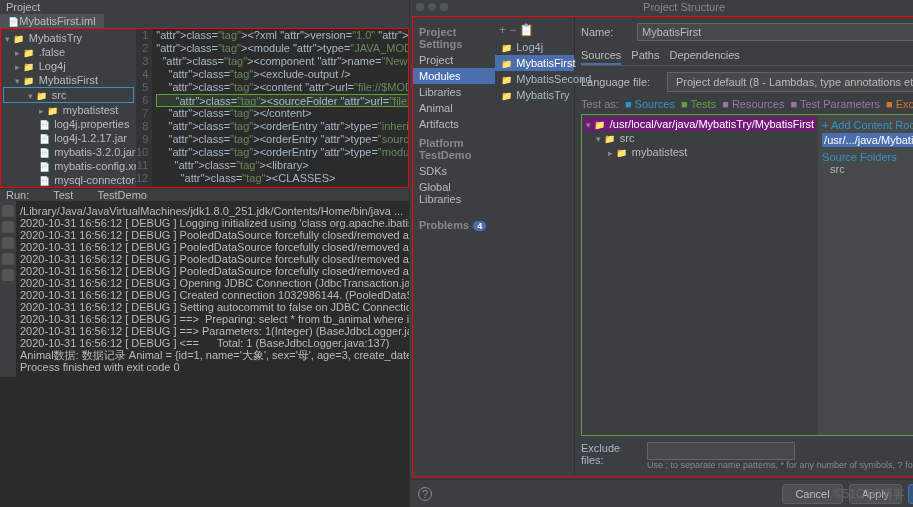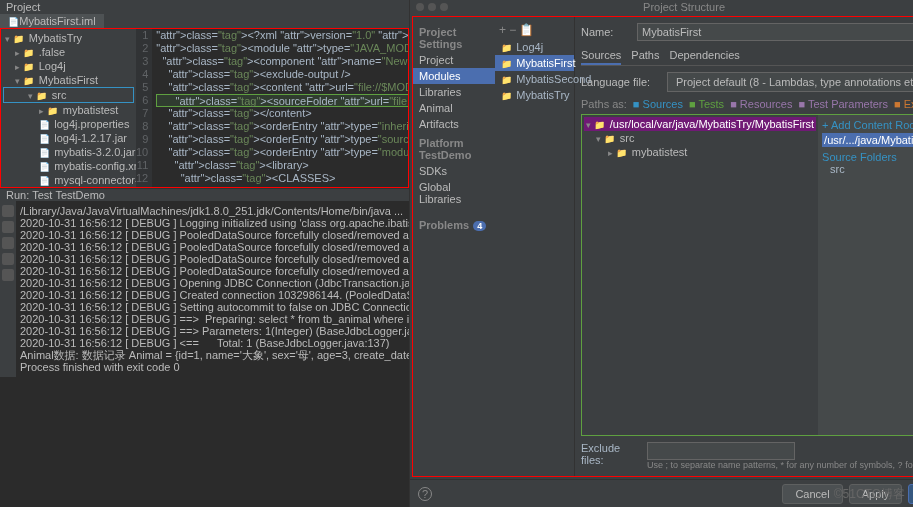--- a/index.html
+++ b/index.html
@@ -32,21 +32,21 @@
 .editor { flex: 1; background: #2b2b2b; display: flex; font-family: Menlo, Consolas, monospace; font-size: 10px; overflow: hidden; }
 .gutter { width: 28px; background: #313335; color: #606366; text-align: right; padding-right: 4px; }
 .gutter div { height: 13px; line-height: 13px; }
 .code { flex: 1; padding-left: 4px; }
 .code-line { height: 13px; line-height: 13px; white-space: pre; }
 .str { color: #6a8759; }
 .hl-line { background: rgba(60,100,60,0.3); border: 1px solid #5fa040; }
 
 
 .console-wrap { height: 160px; background: #2b2b2b; border-top: 1px solid #323232; display: flex; flex-direction: column; }
-.console-tabs { height: 14px; background: #3c3f41; display: flex; gap: 3px; padding: 0 6px; align-items: center; color: #bbbbbb; }
+.console-tabs { height: 14px; background: #3c3f41; display: flex; gap: 24px; padding: 0 6px; align-items: center; color: #bbbbbb; }
 .console-body { flex: 1; display: flex; }
 .console-gutter { width: 16px; background: #3c3f41; display: flex; flex-direction: column; gap: 4px; padding: 4px 2px; }
 .console-icon { width: 12px; height: 12px; background: #555; border-radius: 2px; }
 .console-text { flex: 1; padding: 4px; font-family: Menlo, Consolas, monospace; font-size: 9.5px; color: #bbbbbb; overflow: hidden; }
 .console-text div { white-space: pre; line-height: 12px; }
 
 
 .dialog-header { height: 14px; display: flex; align-items: center; justify-content: center; font-size: 10px; color: #888; background: #3c3f41; position: relative; }
 .traffic { position: absolute; left: 6px; display: flex; gap: 4px; }
 .traffic span { width: 8px; height: 8px; border-radius: 50%; background: #555; display: inline-block; }
@@ -281,21 +281,21 @@
           <div class="sub-tabs">
             <div class="sub-tab active">Sources</div>
             <div class="sub-tab">Paths</div>
             <div class="sub-tab">Dependencies</div>
           </div>
           <div class="detail-row">
             <label style="width:80px">Language file:</label>
             <select><option>Project default (8 - Lambdas, type annotations etc.)</option></select>
           </div>
           <div class="mark-row">
-            <span>Paths as:</span>
+            <span>Test as:</span>
             <span class="mark-sources">■ <span>Sources</span></span>
             <span class="mark-tests">■ <span>Tests</span></span>
             <span class="mark-resources">■ <span>Resources</span></span>
             <span class="mark-resources">■ <span>Test Parameters</span></span>
             <span class="mark-excluded">■ <span>Excluded</span></span>
           </div>
 
           <div class="str-tree-wrap">
             <div class="str-tree">
               <div class="tree-item sel">

